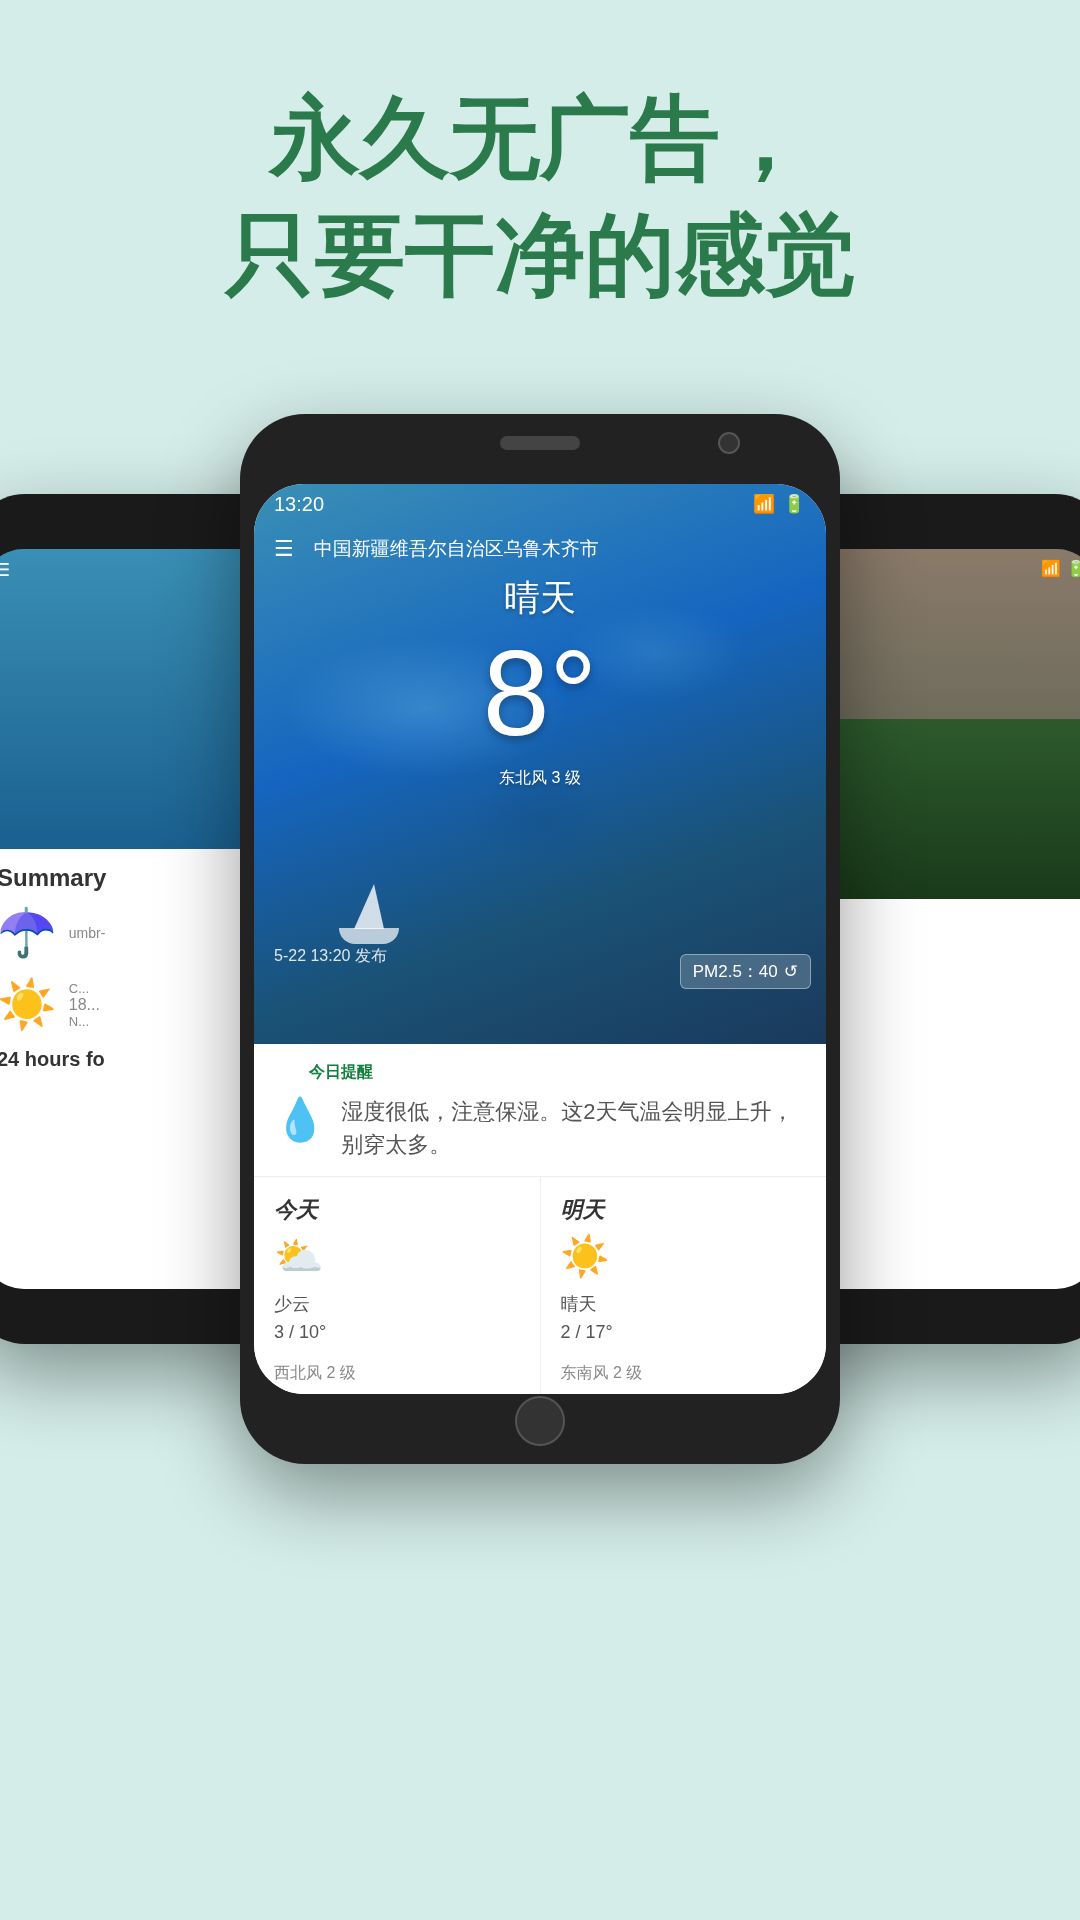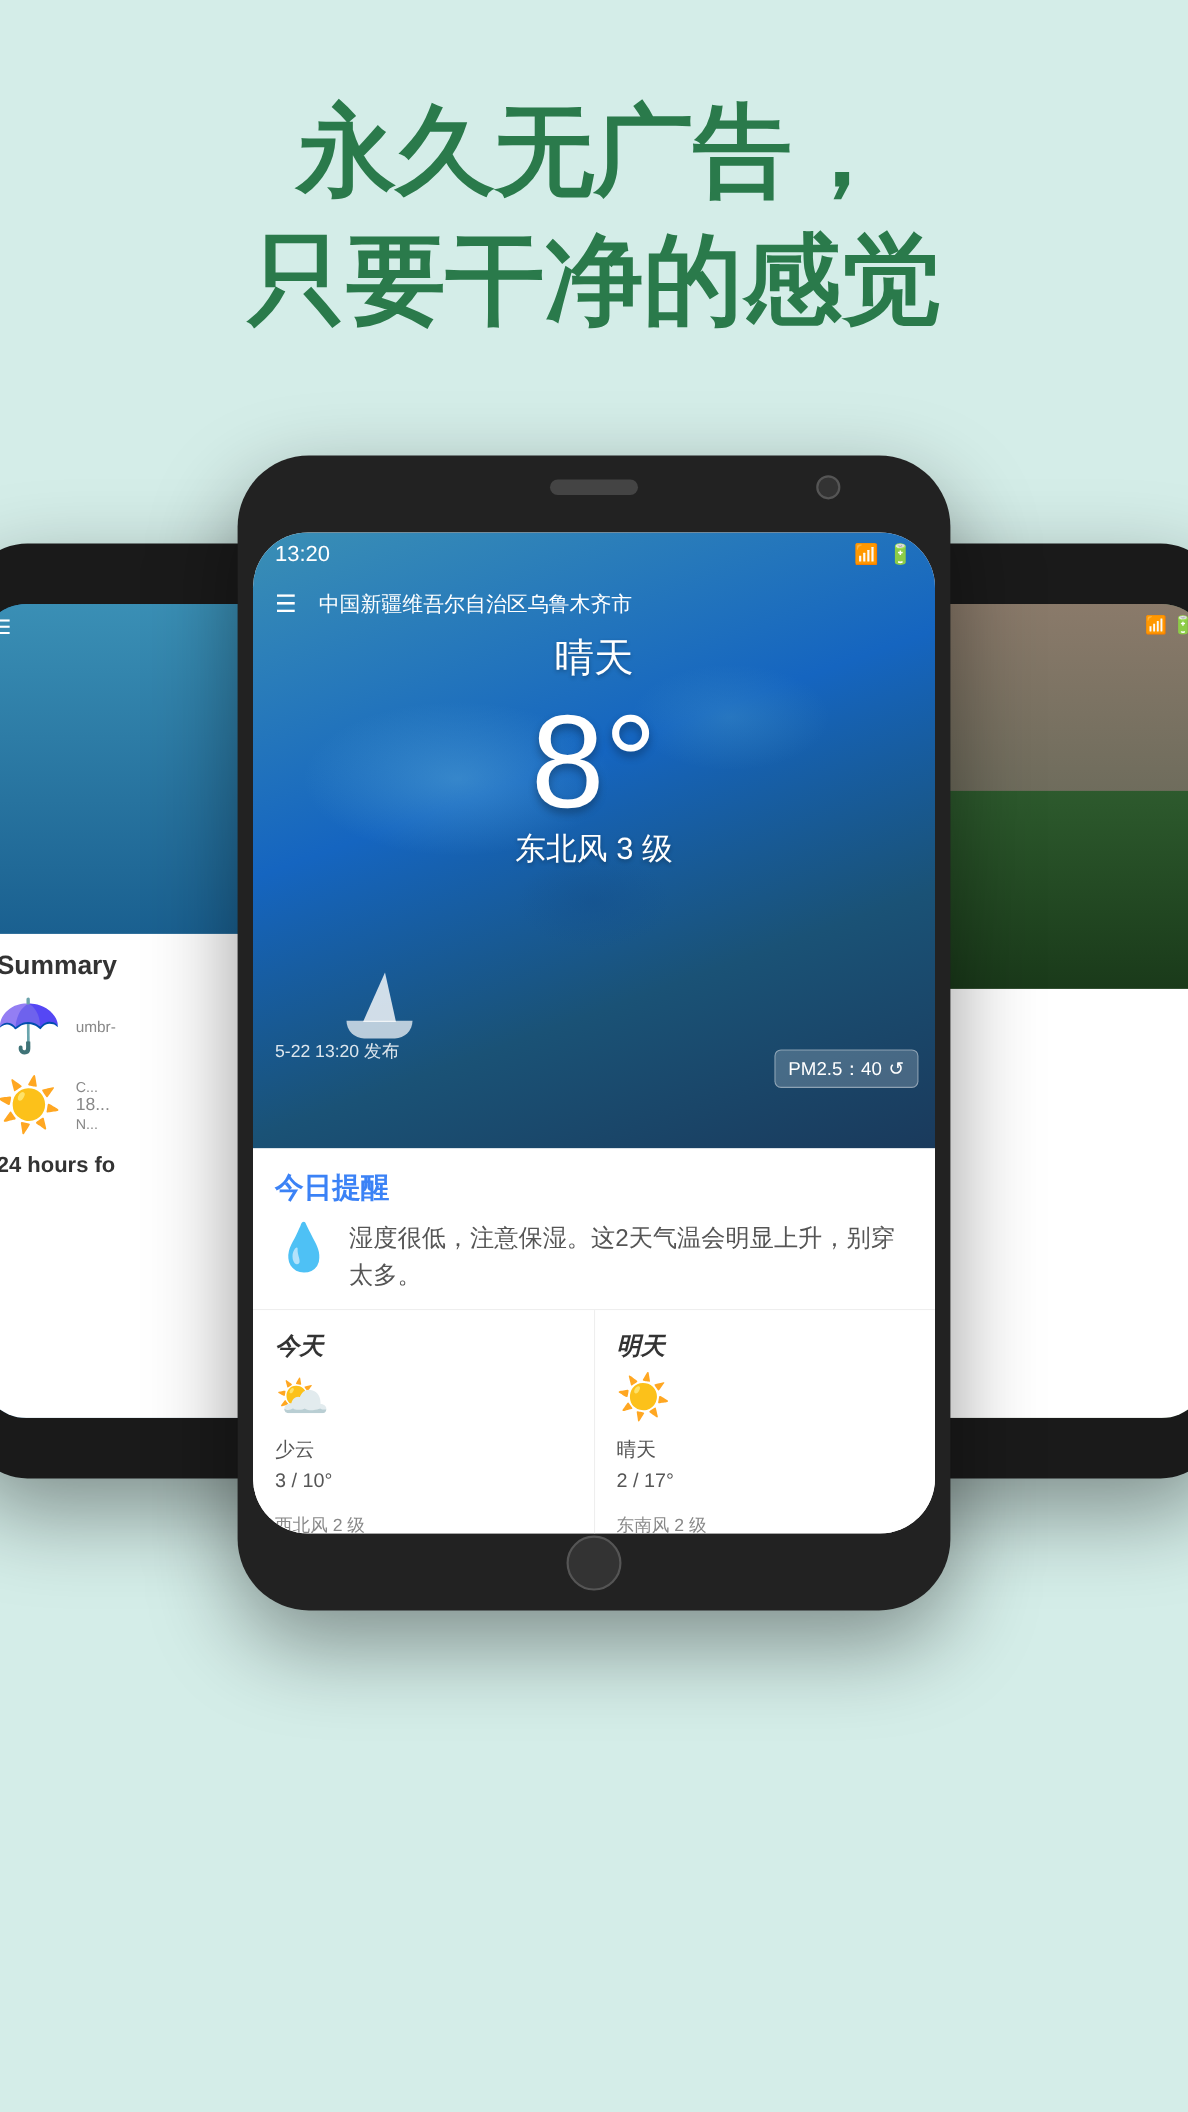--- a/index.html
+++ b/index.html
@@ -85,21 +85,21 @@
       left: 12px;
       right: 12px;
       bottom: 55px;
       border-radius: 42px;
       overflow: hidden;
       background: linear-gradient(180deg, #3d5a3e 0%, #2d4a2e 100%);
     }
 
     
     .phone-center {
-      width: 648px;
+      width: 600px;
       height: 1050px;
       top: 40px;
       left: 50%;
       transform: translateX(-50%);
       background: #222;
       border-radius: 65px;
       z-index: 2;
     }
 
     .phone-center .phone-screen {
@@ -230,21 +230,22 @@
     }
 
     .weather-temp {
       font-size: 120px;
       font-weight: 300;
       line-height: 1;
       text-shadow: 0 4px 8px rgba(0,0,0,0.3);
     }
 
     .weather-wind {
-      font-size: 28px;
+      font-size: 16px;
+      margin-top: 15px;
       text-shadow: 0 2px 4px rgba(0,0,0,0.3);
     }
 
     
     .boat {
       position: absolute;
       bottom: 100px;
       left: 80px;
       width: 80px;
       height: 60px;
@@ -302,24 +303,25 @@
       background: white;
       overflow: hidden;
     }
 
     .today-reminder {
       padding: 18px 20px 15px;
       border-bottom: 1px solid #eee;
     }
 
     .reminder-title {
-      font-size: 26px;
+      font-size: 16px;
       font-weight: bold;
-      color: #3b82f6;
+      color: #15803d;
       margin-bottom: 12px;
+      margin-left: 35px;
     }
 
     .reminder-content {
       display: flex;
       align-items: flex-start;
       gap: 15px;
     }
 
     .reminder-icon {
       font-size: 42px;

